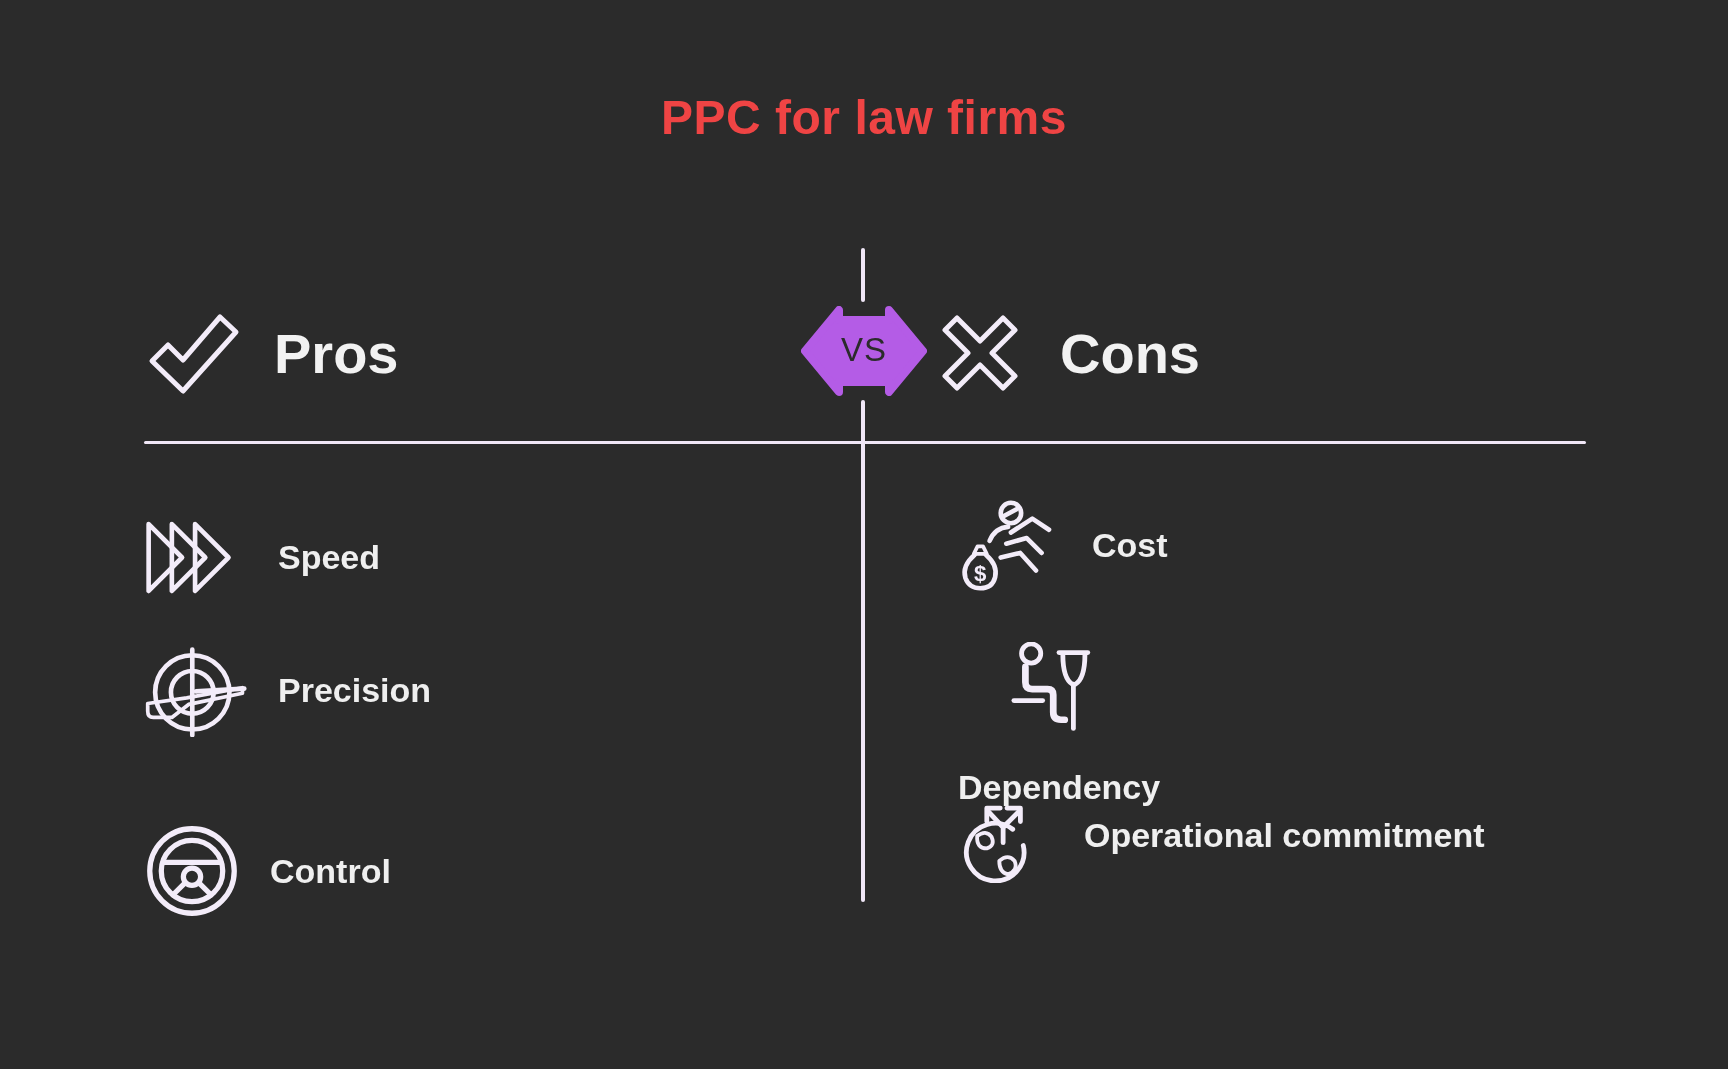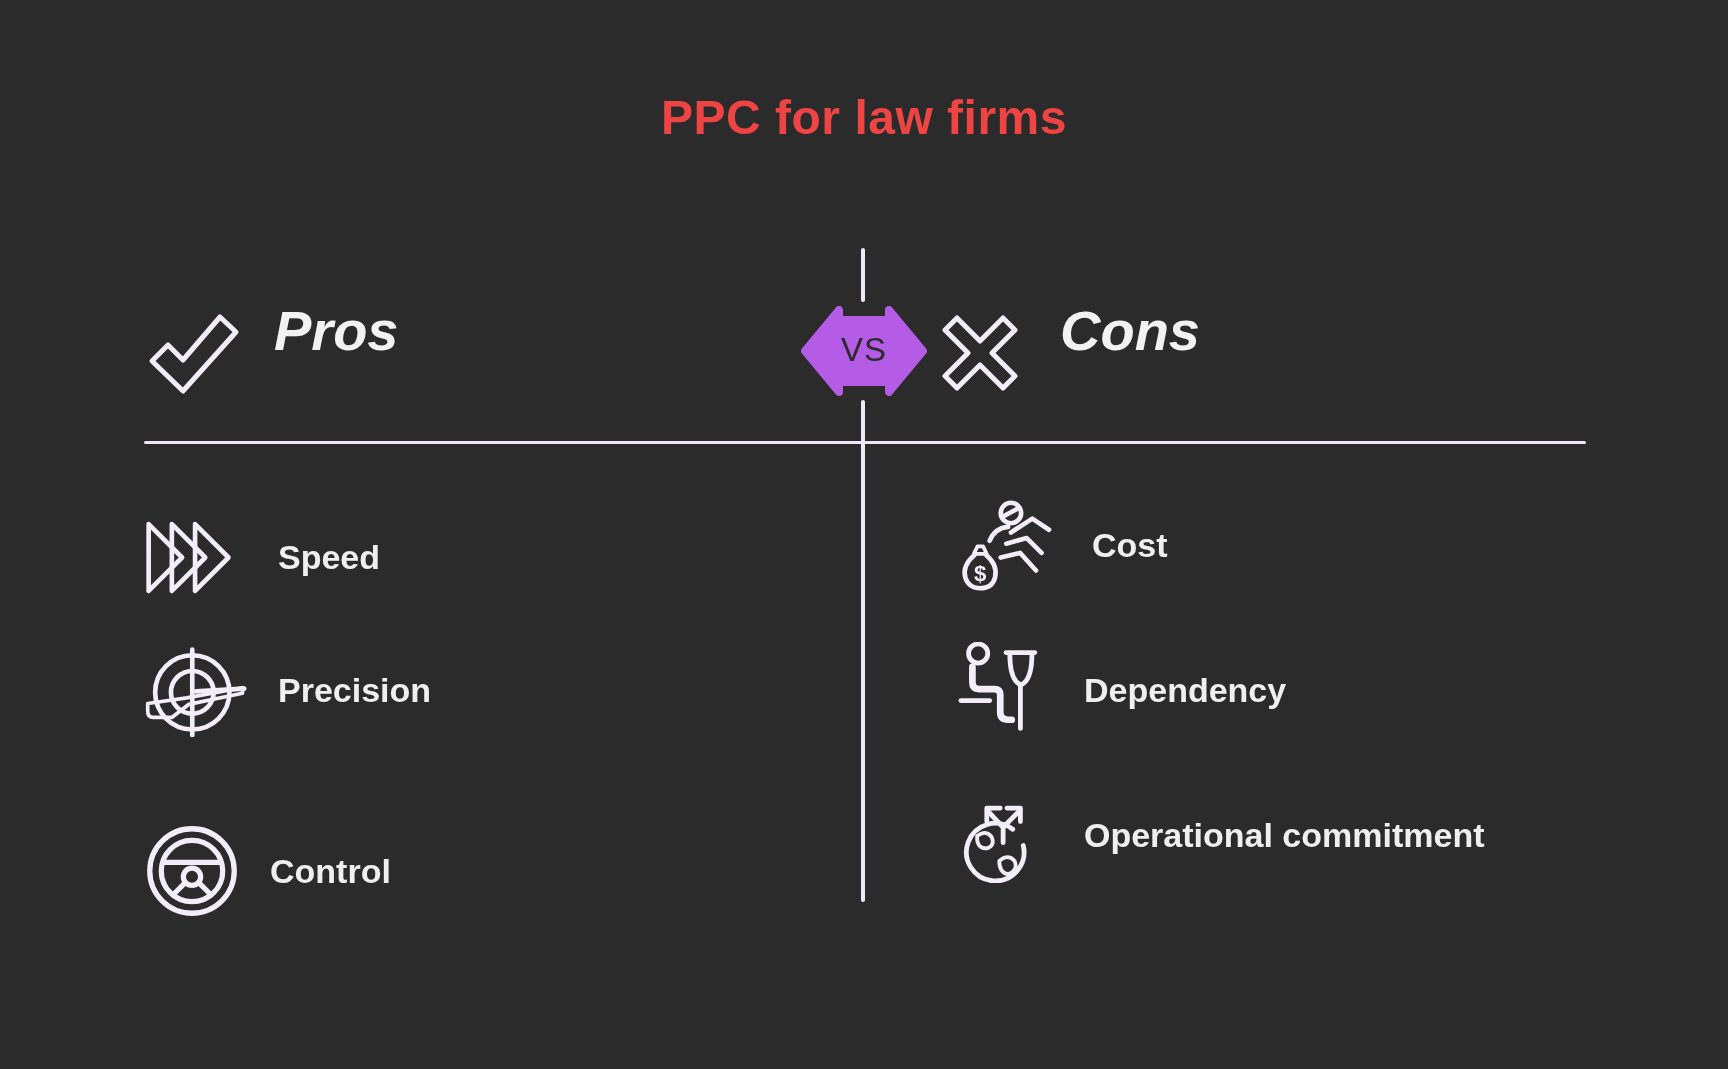--- a/index.html
+++ b/index.html
@@ -57,23 +57,23 @@
     font-size: 33px;
     font-weight: 500;
     color: #2b2b2b;
     letter-spacing: 1px;
     padding-bottom: 2px;
     text-align: right;
   }
   .col-header {
     position: absolute;
     display: flex;
+    align-items: center;
     gap: 30px;
     height: 110px;
-    font-style: italic;
   }
   .col-header.pros { left: 144px; top: 298px; }
   .col-header.cons { left: 930px; top: 298px; }
   .col-header .hdr-label {
     font-size: 56px;
     font-weight: 700;
     color: #f2f2f2;
   }
   .row {
     position: absolute;
@@ -189,21 +189,21 @@
         <path d="M52,48 L74,42 L90,58"></path>
         <path d="M46,63 L67,58 L84,77"></path>
         <path d="M18,60 Q4,72 8,85 Q12,96 24,96 Q37,96 40,84 Q43,71 30,60"></path>
         <path d="M17,59 L31,59 L27,51 L21,51 Z" stroke-width="4"></path>
         <text x="24" y="88" font-size="24" font-weight="bold" fill="#f3ecf9" stroke="none" text-anchor="middle" font-family="Liberation Sans, sans-serif">$</text>
       </svg>
     </span>
     <span class="row-label">Cost</span>
   </div>
 
-  <div class="row" style="left:958px; top:642px;">
+  <div class="row" style="left:958px; top:642px;flex-direction:column;">
     <span class="icon-box">
       <svg viewBox="0 0 100 100" width="96" height="96" fill="none" stroke="#f3ecf9" stroke-width="5" stroke-linecap="round" stroke-linejoin="round">
         <circle cx="21" cy="12" r="10"></circle>
         <path d="M15,26 L15,42 Q15,49 22,49 L38,49 Q44,49 44,55 L44,73 Q44,81 52,81 L56,81" stroke-width="7"></path>
         <line x1="3" y1="61" x2="33" y2="61"></line>
         <line x1="50" y1="11" x2="80" y2="11"></line>
         <path d="M54,13 Q54,38 64,44"></path>
         <path d="M77,13 Q77,38 67,44"></path>
         <line x1="65" y1="44" x2="65" y2="90"></line>
       </svg>

